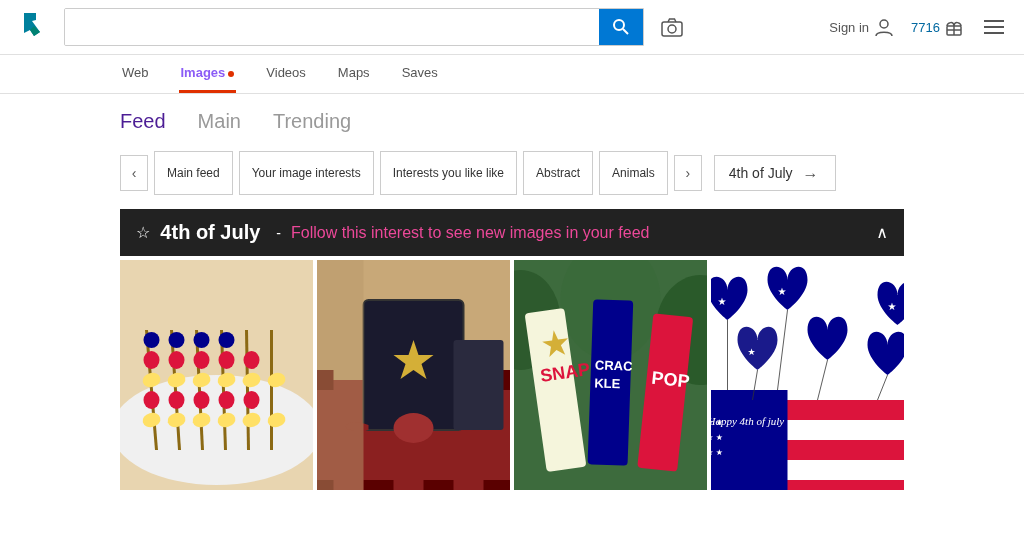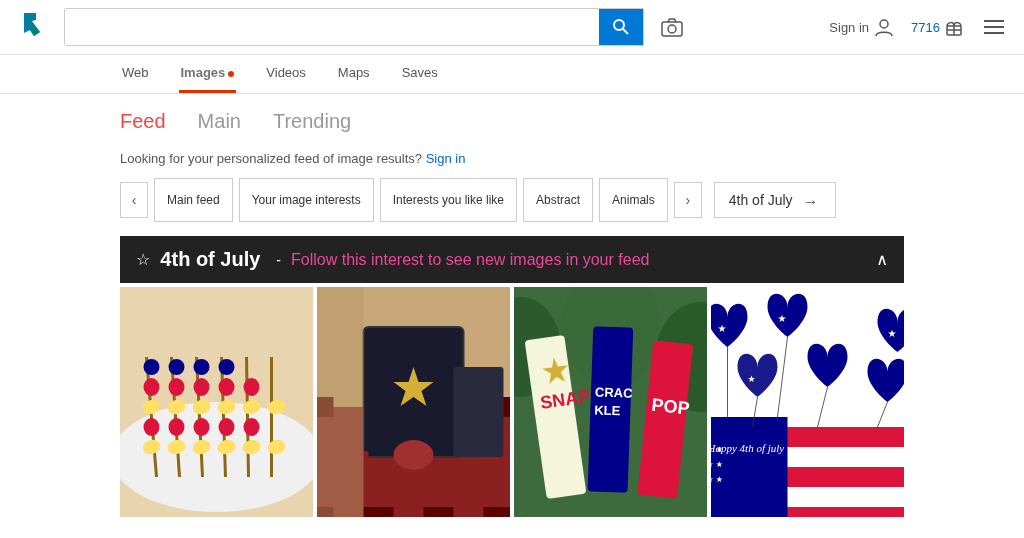--- a/index.html
+++ b/index.html
@@ -107,21 +107,21 @@
     }
     .nav-tab {
       padding: 10px 2px;
       font-size: 13px;
       color: #555;
       cursor: pointer;
       border-bottom: 3px solid transparent;
       text-decoration: none;
     }
     .nav-tab.active {
-      color: #737373;
+      color: #8b5cf6;
       border-bottom: 3px solid #e03000;
       font-weight: 600;
     }
     .nav-tab-dot {
       display: inline-block;
       width: 6px;
       height: 6px;
       background: #e03000;
       border-radius: 50%;
       margin-left: 3px;
@@ -140,21 +140,21 @@
       margin-bottom: 12px;
     }
     .feed-tab {
       font-size: 20px;
       color: #999;
       cursor: pointer;
       padding-bottom: 4px;
       border-bottom: 2px solid transparent;
     }
     .feed-tab.active {
-      color: #ef4444;
+      color: #4c1d95;
       font-weight: 300;
     }
 
     
     .signin-prompt {
       font-size: 13px;
       color: #555;
       margin-bottom: 12px;
     }
     .signin-prompt a {
@@ -342,24 +342,20 @@
 </div>
 
 <div class="main-content">
 
   <div class="feed-tabs">
     <span class="feed-tab active">Feed</span>
     <span class="feed-tab">Main</span>
     <span class="feed-tab">Trending</span>
   </div>
 
-  <div class="signin-prompt">
-    <span>Looking for your personalized feed of image results?</span>
-    <a href="#">Sign in</a>
-  </div>
 
   <div class="filter-row">
     <button class="filter-arrow">‹</button>
     <button class="filter-btn">Main feed</button>
     <button class="filter-btn">Your image interests</button>
     <button class="filter-btn">Interests you like like</button>
     <button class="filter-btn">Abstract</button>
     <button class="filter-btn">Animals</button>
     <button class="filter-arrow">›</button>
 

